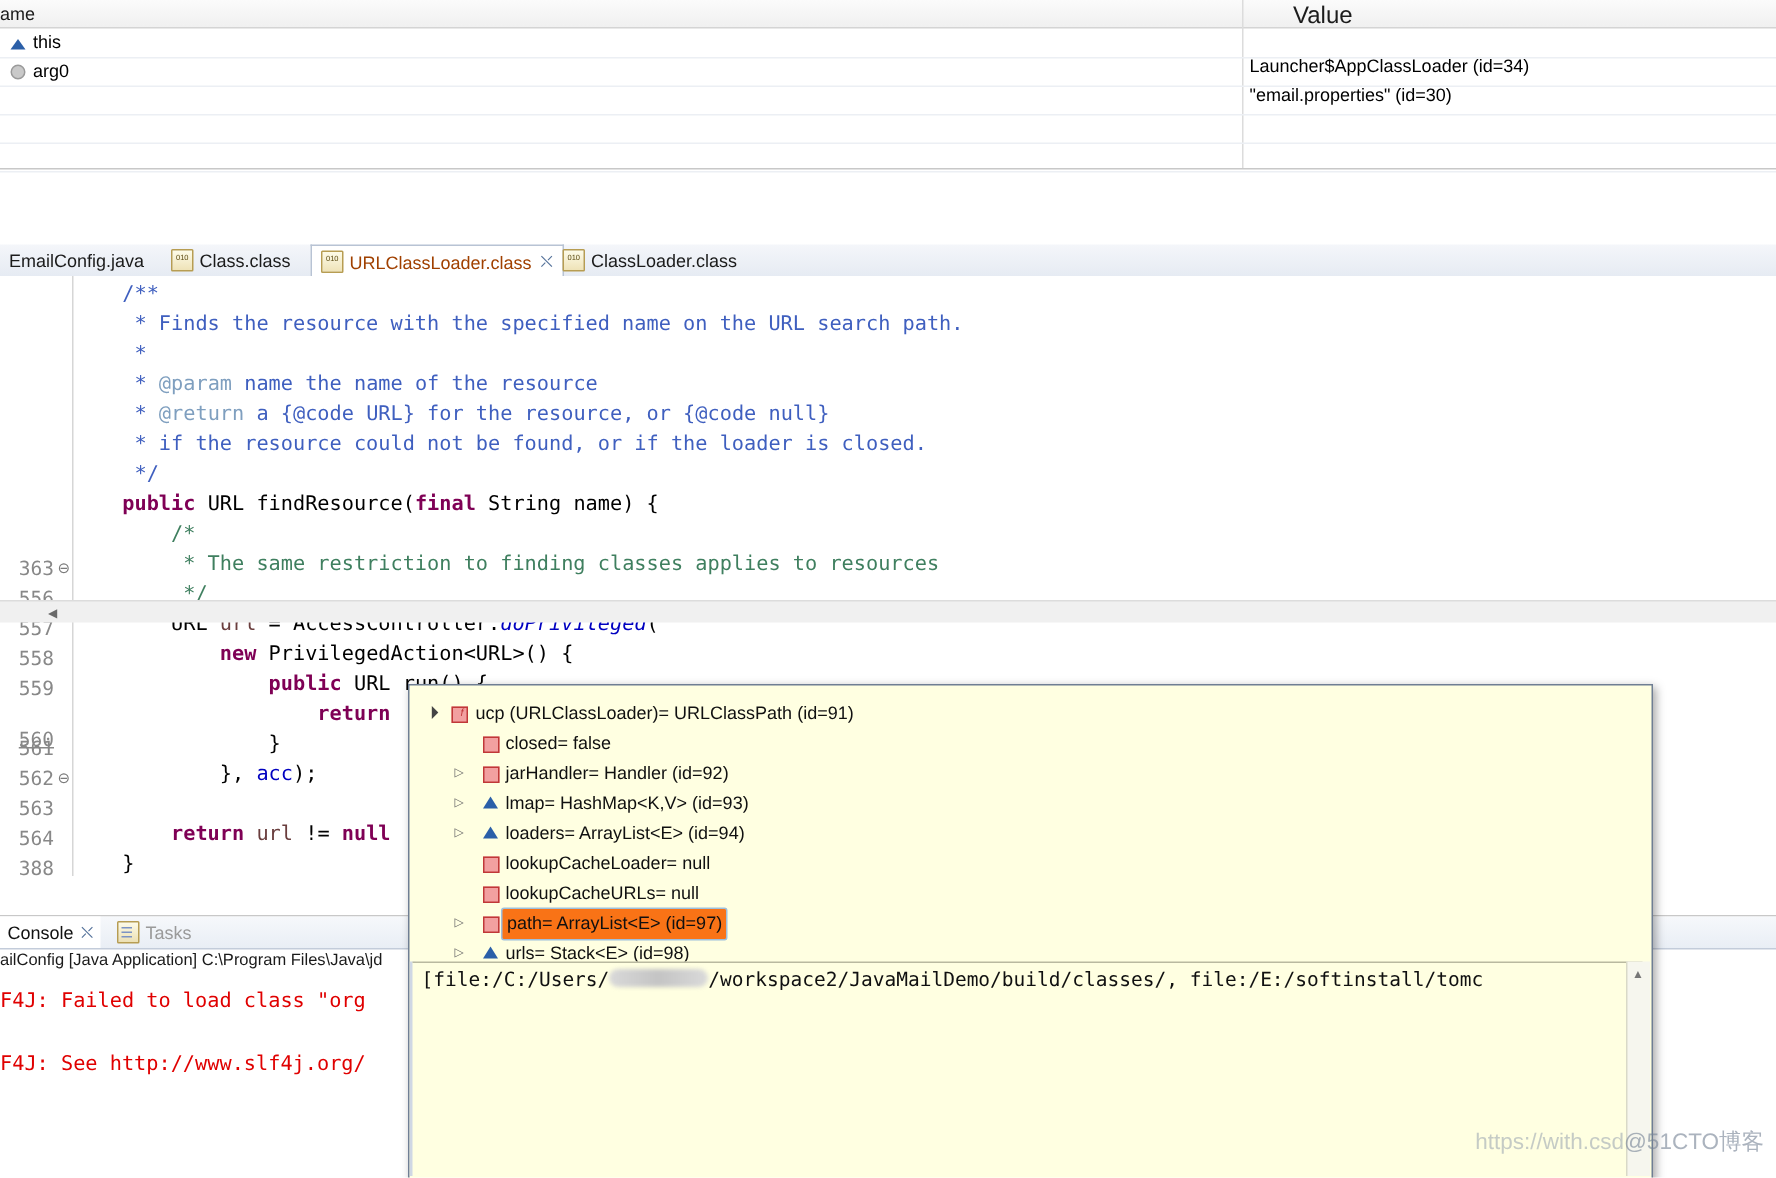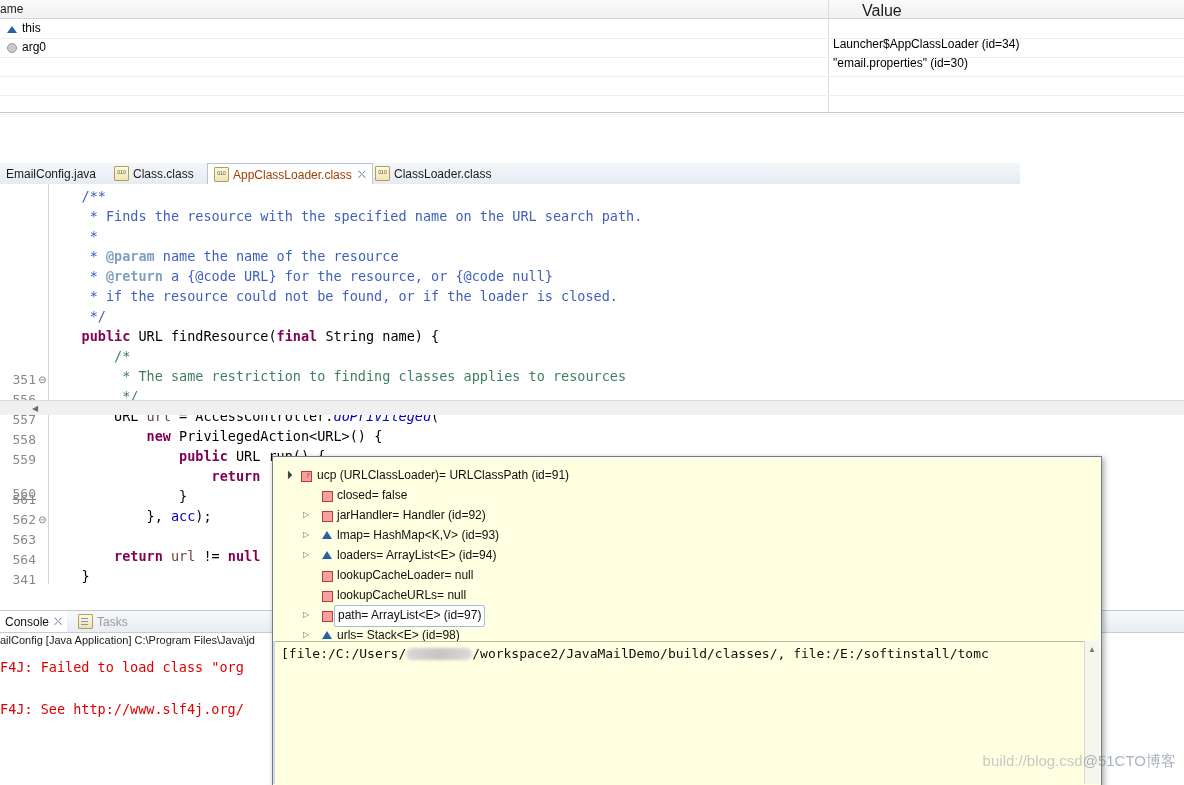--- a/index.html
+++ b/index.html
@@ -72,21 +72,21 @@
     border-radius: 50%;
     background: #c9c9c9;
     border: 1px solid #9a9a9a;
     width: 8px; height: 8px;
   }
 
   
   .tabbar {
     position: absolute;
     left: 0; top: 163px;
-    width: 1020px; height: 21px;
+    width: 1184px; height: 21px;
     background: linear-gradient(to bottom,#f4f6fa,#e6ebf3);
     border-bottom: 1px solid #b8c3d4;
   }
   .tab {
     position: absolute;
     top: 0; height: 21px;
     display: flex; align-items: center;
     font-size: 12px;
     color: #1b1b1b;
     padding: 0 6px;
@@ -168,21 +168,21 @@
   }
   .fold {
     position: absolute;
     left: 38px;
     width: 9px; height: 20px; line-height: 20px;
     font-size: 10px; color: #7a7a7a;
     text-align: center;
   }
   .cmt { color: #3f7f5f; }
   .jdoc { color: #3f5fbf; }
-  .jdoc-tag { color: #7f9fbf; font-weight: bold; }
+  .jdoc-tag { color: #7f9fbf; font-weight: normal; }
   .kw { color: #7f0055; font-weight: bold; }
   .fld { color: #0000c0; }
   .sfld { color: #0000c0; font-style: italic; }
   .loc { color: #6a3e3e; }
 
   
   .edit-hscroll {
     position: absolute;
     left: 0; top: 400px; width: 1184px; height: 14px;
     background: #f0f0f0;
@@ -243,21 +243,21 @@
     left: 5px; top: -6px;
     font-size: 7px;
     color: #c03838;
     font-style: italic;
   }
   .tnode .tlabel {
     position: absolute;
     top: 0; height: 20px; line-height: 20px;
   }
   .tnode.selected .tlabel {
-    background: #ffffff;
+    background: #f97316;
     border: 1px solid #9ebfdc;
     border-radius: 2px;
     line-height: 18px;
     padding: 0 3px;
     margin-left: -3px;
   }
   .popup-detail {
     position: absolute;
     left: 2px; top: 184px;
     width: 820px; height: 143px;
@@ -394,46 +394,46 @@
 <div class="tabbar">
   <div class="tab" style="left:0px;">
     <span>EmailConfig.java</span>
   </div>
   <div class="tab" style="left:108px;">
     <span class="tabicon"></span>
     <span>Class.class</span>
   </div>
   <div class="tab active" style="left:207px;">
     <span class="tabicon"></span>
-    <span>AppClassLoader.class</span>
+    <span>URLClassLoader.class</span>
     <span class="tabclose">⛌</span>
   </div>
   <div class="tab" style="left:369px;">
     <span class="tabicon"></span>
     <span>ClassLoader.class</span>
   </div>
 </div>
 
 <div class="editor">
   <div class="gutter"></div>
   <div id="hl-container"></div>
   <div id="gutter-lines">
-      <div class="lnum" style="top: 186px; position: absolute;">351</div>
+      <div class="lnum" style="top: 186px; position: absolute;">363</div>
       <div class="fold" style="top: 186px; position: absolute;">⊖</div>
       <div class="lnum" style="top: 206px; position: absolute;">556</div>
       <div class="lnum" style="top: 226px; position: absolute;">557</div>
       <div class="lnum" style="top: 246px; position: absolute;">558</div>
       <div class="lnum" style="top: 266px; position: absolute;">559</div>
       <div class="lnum" style="top: 300px; position: absolute; text-decoration: underline;">560</div>
       <div class="lnum" style="top: 306px; position: absolute;">561</div>
       <div class="lnum" style="top: 326px; position: absolute;">562</div>
       <div class="fold" style="top: 326px; position: absolute;">⊖</div>
       <div class="lnum" style="top: 346px; position: absolute;">563</div>
       <div class="lnum" style="top: 366px; position: absolute;">564</div>
-      <div class="lnum" style="top: 386px; position: absolute;">341</div>
+      <div class="lnum" style="top: 386px; position: absolute;">388</div>
     </div>
   <div class="codearea" id="code-lines">
       <div class="cline" style="top: 2px;">    <span class="jdoc">/**</span></div>
       <div class="cline" style="top: 22px;">     <span class="jdoc">* Finds the resource with the specified name on the URL search path.</span></div>
       <div class="cline" style="top: 42px;">     <span class="jdoc">*</span></div>
       <div class="cline" style="top: 62px;">     <span class="jdoc">* </span><span class="jdoc-tag">@param</span><span class="jdoc"> name the name of the resource</span></div>
       <div class="cline" style="top: 102px;">     <span class="jdoc">* if the resource could not be found, or if the loader is closed.</span></div>
       <div class="cline" style="top: 82px;">     <span class="jdoc">* </span><span class="jdoc-tag">@return</span><span class="jdoc"> a {@code URL} for the resource, or {@code null}</span></div>
       <div class="cline" style="top: 122px;">     <span class="jdoc">*/</span></div>
       <div class="cline" style="top: 142px;">    <span class="kw">public</span> URL findResource(<span class="kw">final</span> String name) {</div>
@@ -523,14 +523,14 @@
     <div class="detail-text">
       <span>[file:/C:/Users/</span><span class="redact"></span><span>/workspace2/JavaMailDemo/build/classes/, file:/E:/softinstall/tomc</span>
     </div>
   </div>
   <div class="detail-vscroll">
     <span class="up">▲</span>
   </div>
 </div>
 
 <div class="watermark">
-  <span>build://blog.csd</span><span class="cn">@51CTO博客</span>
+  <span>https://with.csd</span><span class="cn">@51CTO博客</span>
 </div>
 
 </body></html>

